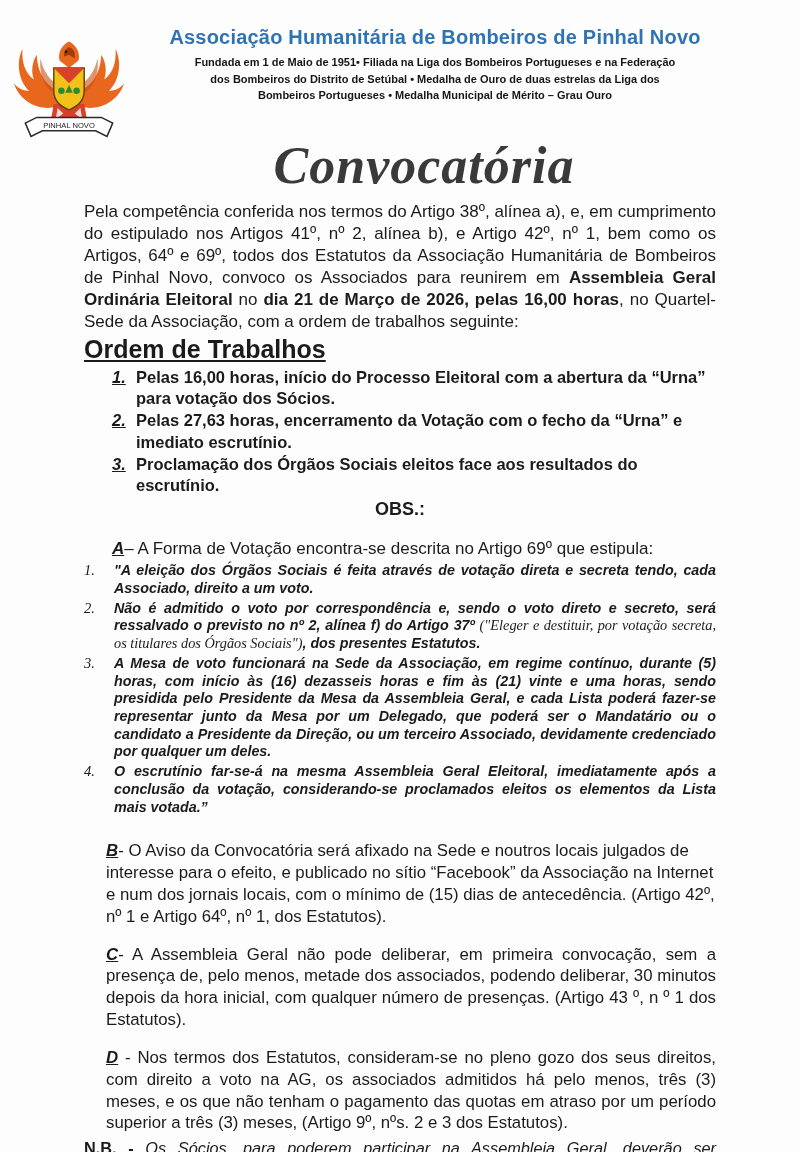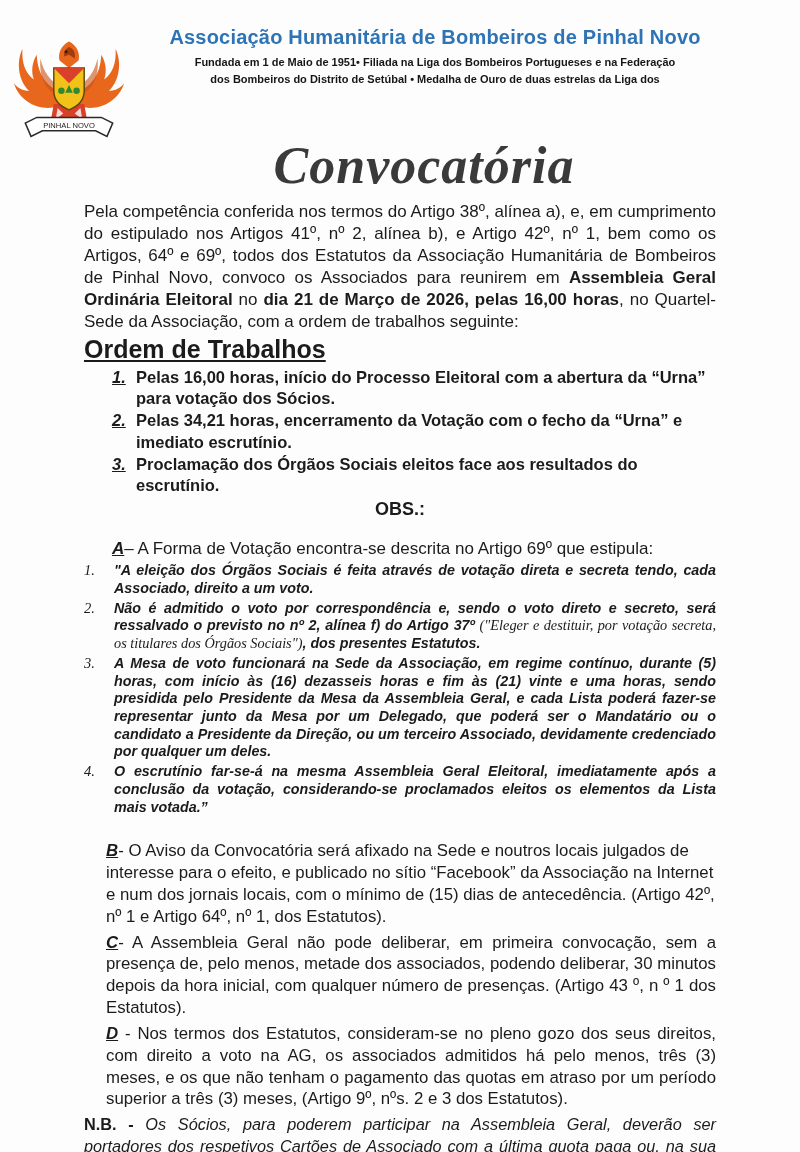--- a/index.html
+++ b/index.html
@@ -29,21 +29,21 @@
   .agenda-num { flex:none; width:24px; font-style:italic; text-decoration:underline; }
   .obs-heading { font-weight:bold; font-size:18px; margin-top:2px;text-align:center; }
   .obs-intro { margin-left:28px; margin-top:18px; line-height:1.3; }
   .letter-run { font-weight:bold; font-style:italic; text-decoration:underline; }
   .obs-list { margin-top:2px; }
   .obs-item { display:flex; font-size:14.3px; font-weight:bold; font-style:italic;
               line-height:1.24; text-align:justify; margin-bottom:2px; }
   .obs-num { flex:none; width:30px; font-family:"Liberation Serif", serif;
              font-weight:normal; font-style:italic; font-size:14.5px; }
   .obs-quote { font-family:"Liberation Serif", serif; font-weight:normal; }
-  .note { margin-left:22px; font-size:16.8px; line-height:1.3; margin-top:4px; }
+  .note { margin-left:22px; font-size:16.8px; line-height:1.3; margin-top:16px; }
   .note.first { margin-top:24px; }
   .note.justify { text-align:justify; }
   .nb { font-size:16.3px; line-height:1.32; text-align:justify; margin-top:4px; }
   .nb-label { font-weight:bold; }
   .nb-text { font-style:italic; }
 </style>
 </head>
 <body>
 
 <div class="page">
@@ -75,40 +75,41 @@
 
         <path d="M14,102 L26,96 L94,96 L106,102 L100,116 L88,110 L32,110 L20,116 Z" fill="#ffffff" stroke="#2a2a2a" stroke-width="1.6"></path>
         <text x="60" y="107" text-anchor="middle" font-size="8" font-family="Liberation Sans, sans-serif" fill="#222">PINHAL NOVO</text>
       </svg>
     </div>
     <div class="header-text">
       <div class="org-name">Associação Humanitária de Bombeiros de Pinhal Novo</div>
       <div class="subtitle">
         <span>Fundada em 1 de Maio de 1951• Filiada na Liga dos Bombeiros Portugueses e na Federação</span><br>
         <span>dos Bombeiros do Distrito de Setúbal • Medalha de Ouro de duas estrelas da Liga dos</span><br>
+        <span>Bombeiros Portugueses • Medalha Municipal de Mérito – Grau Ouro</span>
       </div>
     </div>
   </div>
 
   <div class="doc-title">Convocatória</div>
 
   <div class="content">
 
     <p class="intro"><span>Pela competência conferida nos termos do Artigo 38º, alínea a), e, em cumprimento do estipulado nos Artigos 41º, nº 2, alínea b), e Artigo 42º, nº 1, bem como os Artigos, 64º e 69º, todos dos Estatutos da Associação Humanitária de Bombeiros de Pinhal Novo, convoco os Associados para reunirem em </span><b>Assembleia Geral Ordinária Eleitoral</b><span> no </span><b>dia 21 de Março de 2026, pelas 16,00 horas</b><span>, no Quartel-Sede da Associação, com a ordem de trabalhos seguinte:</span></p>
 
     <div class="agenda-heading">Ordem de Trabalhos</div>
 
     <div class="agenda">
       <div class="agenda-item">
         <span class="agenda-num">1.</span>
         <span class="agenda-text">Pelas 16,00 horas, início do Processo Eleitoral com a abertura da “Urna” para votação dos Sócios.</span>
       </div>
       <div class="agenda-item">
         <span class="agenda-num">2.</span>
-        <span class="agenda-text">Pelas 34,21 horas, encerramento da Votação com o fecho da “Urna” e imediato escrutínio.</span>
+        <span class="agenda-text">Pelas 27,63 horas, encerramento da Votação com o fecho da “Urna” e imediato escrutínio.</span>
       </div>
       <div class="agenda-item">
         <span class="agenda-num">3.</span>
         <span class="agenda-text">Proclamação dos Órgãos Sociais eleitos face aos resultados do escrutínio.</span>
       </div>
     </div>
 
     <div class="obs-heading">OBS.:</div>
 
     <div class="obs-intro"><span class="letter-run">A</span><span>– A Forma de Votação encontra-se descrita no Artigo 69º que estipula:</span></div>

